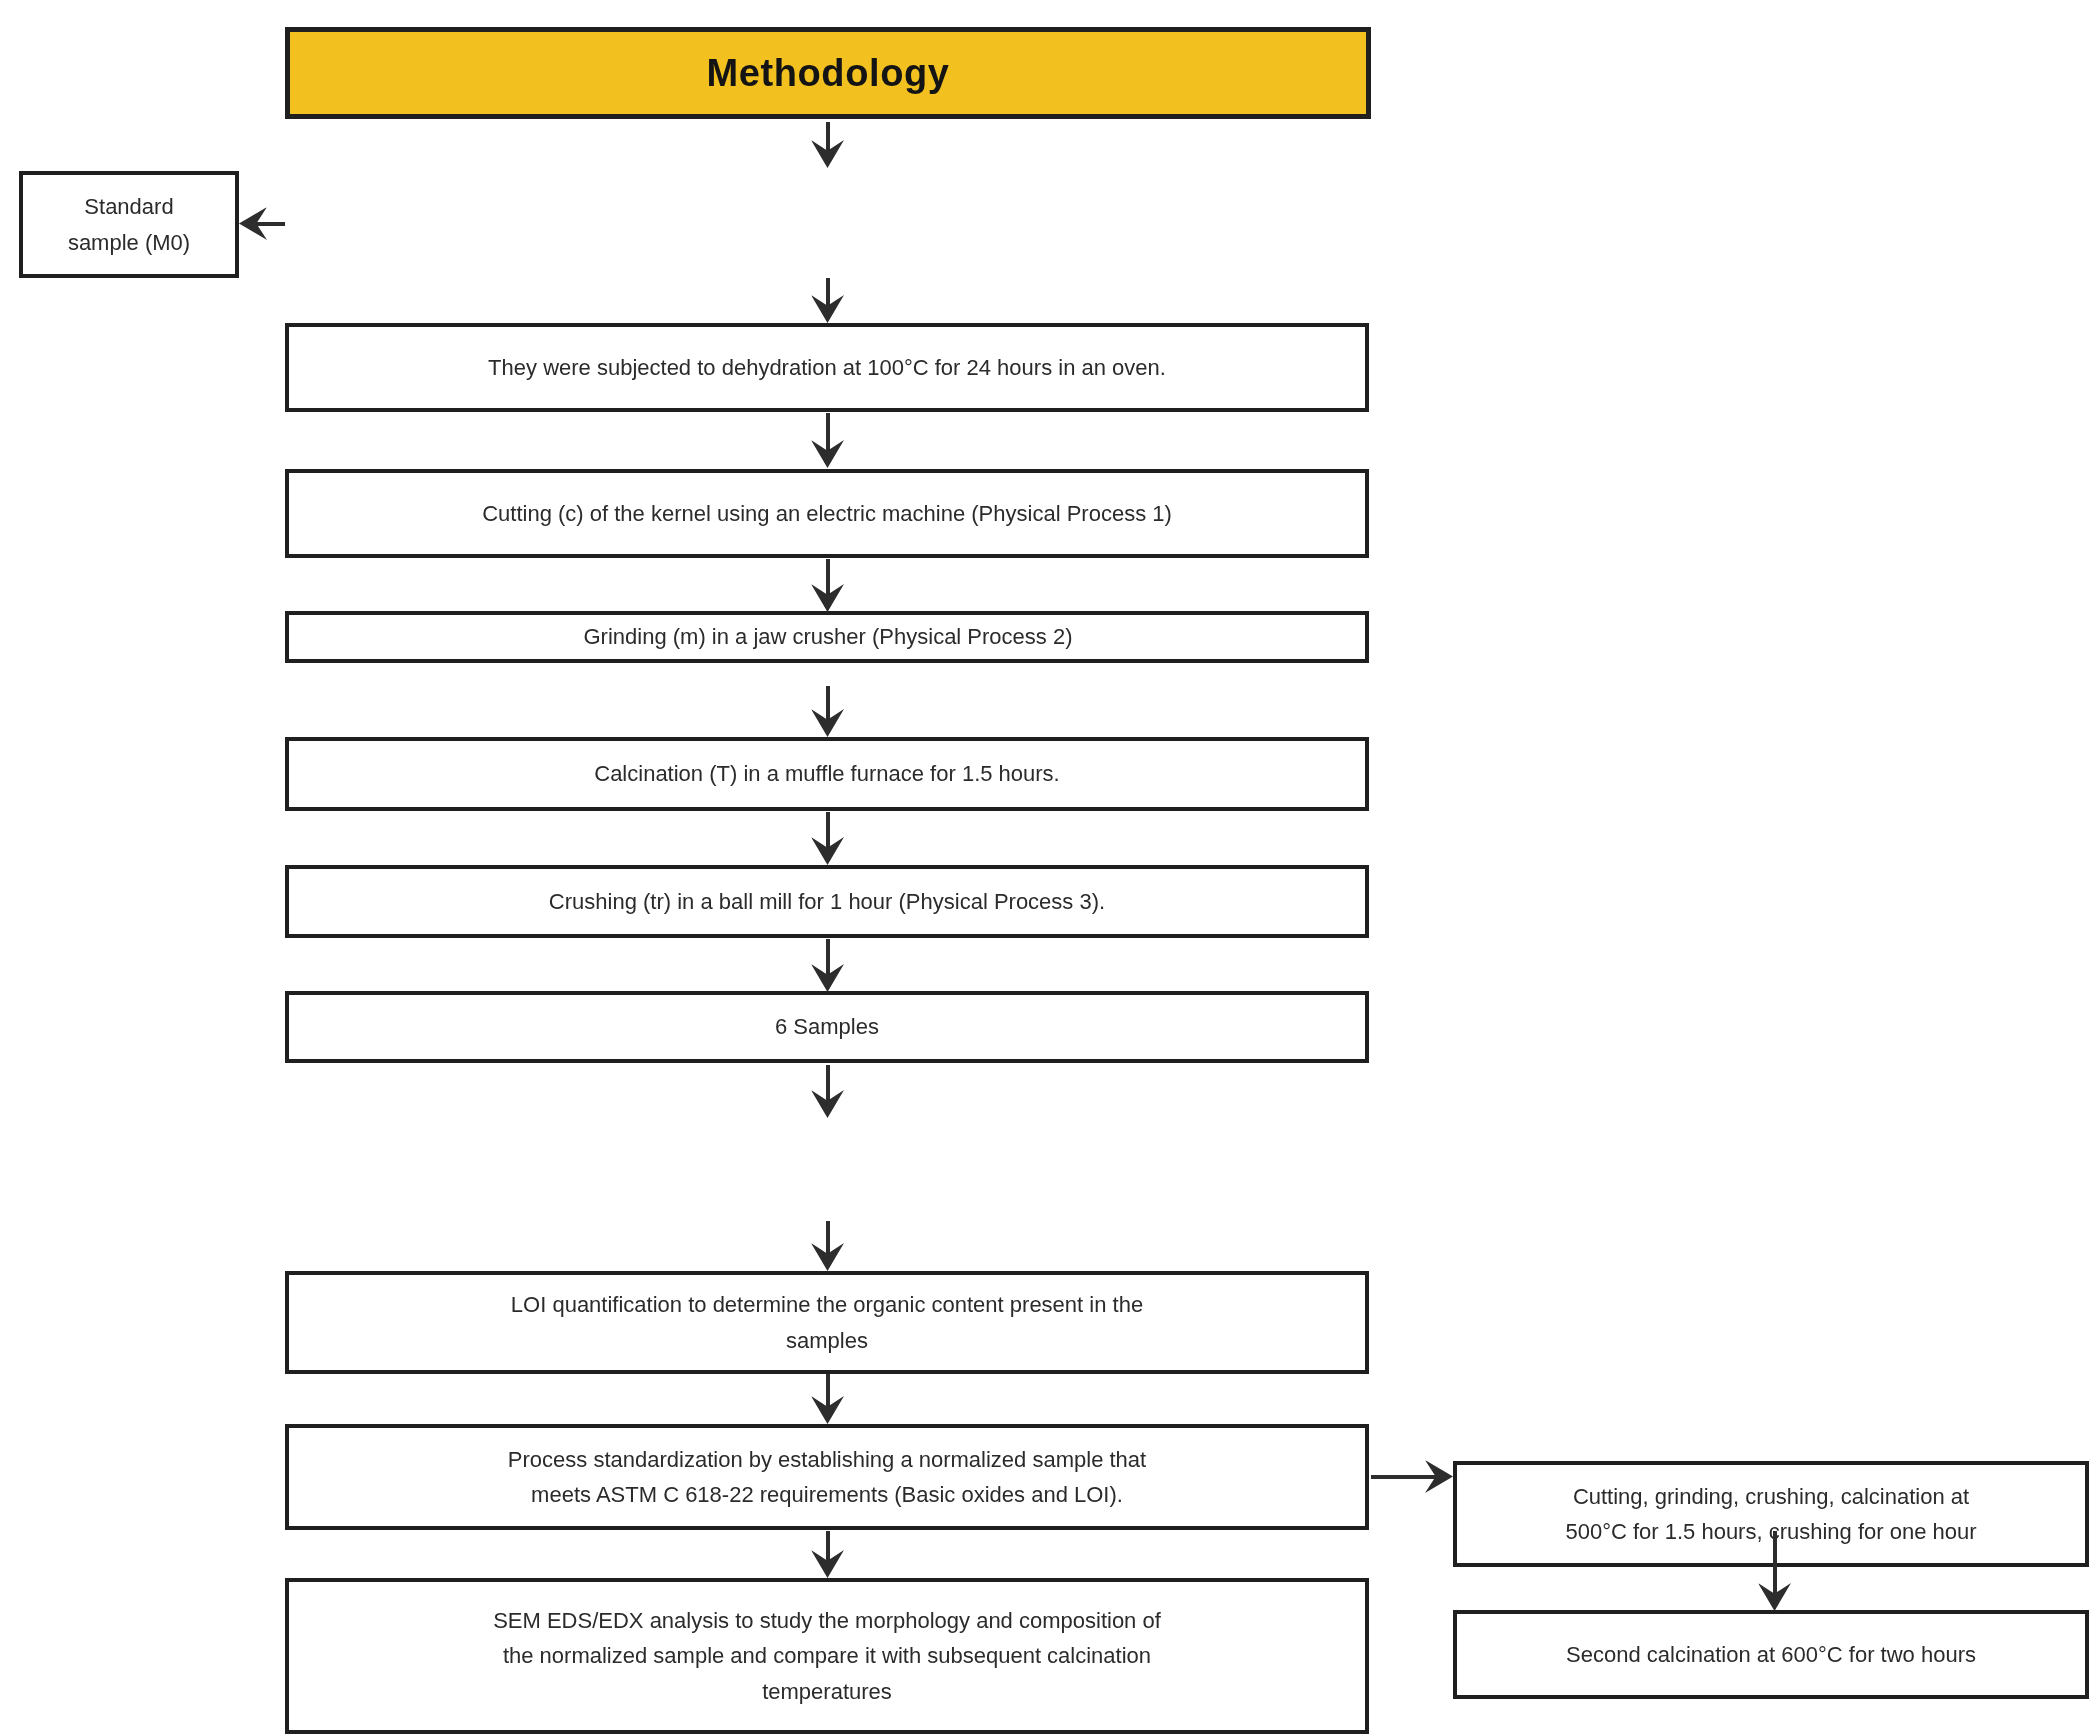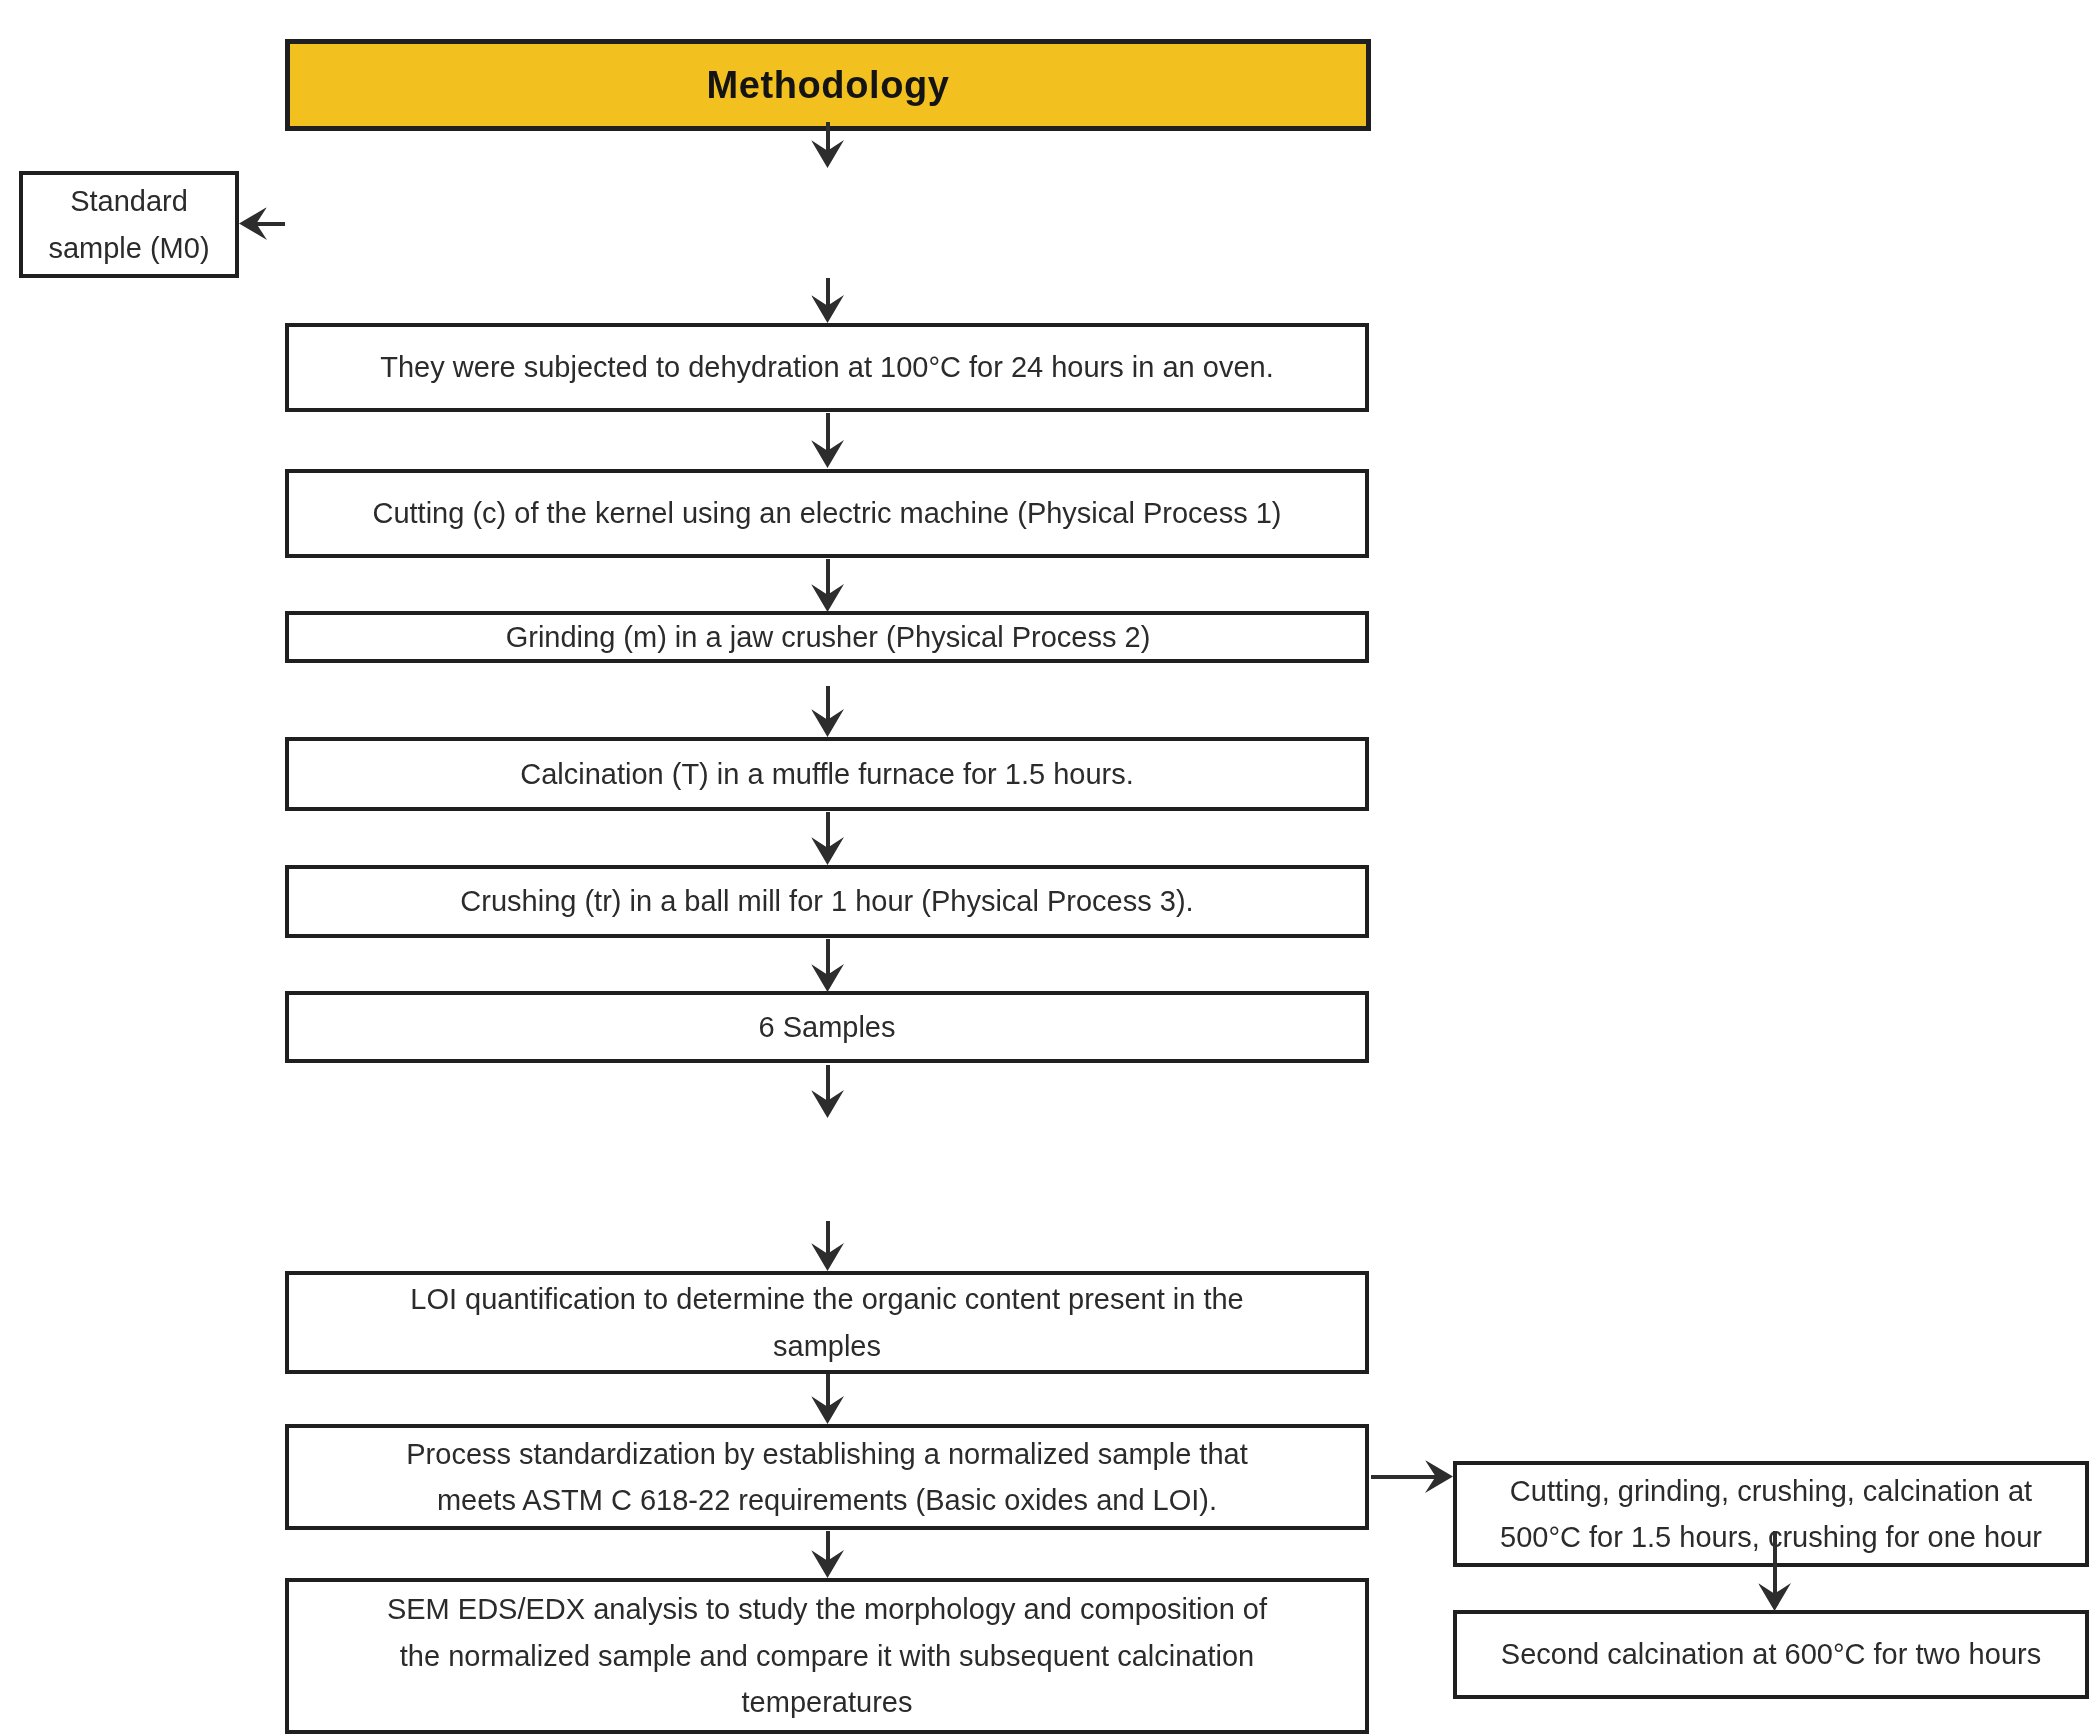--- a/index.html
+++ b/index.html
@@ -14,33 +14,32 @@
   .box {
     position: absolute;
     box-sizing: border-box;
     background: var(--box_bg, #ffffff);
     border: 4px solid var(--border, #1f1f1f);
     display: flex;
     align-items: center;
     justify-content: center;
     text-align: center;
     padding: 3.5px 14px;
-    font-size: 29px;
+    font-size: 22px;
     line-height: 1.6;
     color: var(--text, #2b2b2b);
     white-space: pre-line;
   }
   .title-box {
     background: var(--title_bg, #f3c11f);
     border-width: 5.2px;
     font-weight: bold;
     font-size: 38px;
     color: #141414;
     letter-spacing: 0.6px;
-    margin-top: 12px;
   }
   
   .main { left: 285px; width: 1084px; }
   .title-box { left: 285px; top: 27px;  width: 1086px; height: 92px; }
   .b1  { top: 168px;  height: 108px; }
   .b2  { top: 323px;  height: 89px; }
   .b3  { top: 469px;  height: 89px; }
   .b4  { top: 611px; height: 52px; padding-left: 16px; }
   .b5  { top: 737px; height: 74px; }
   .b6  { top: 865px; height: 73px; }

